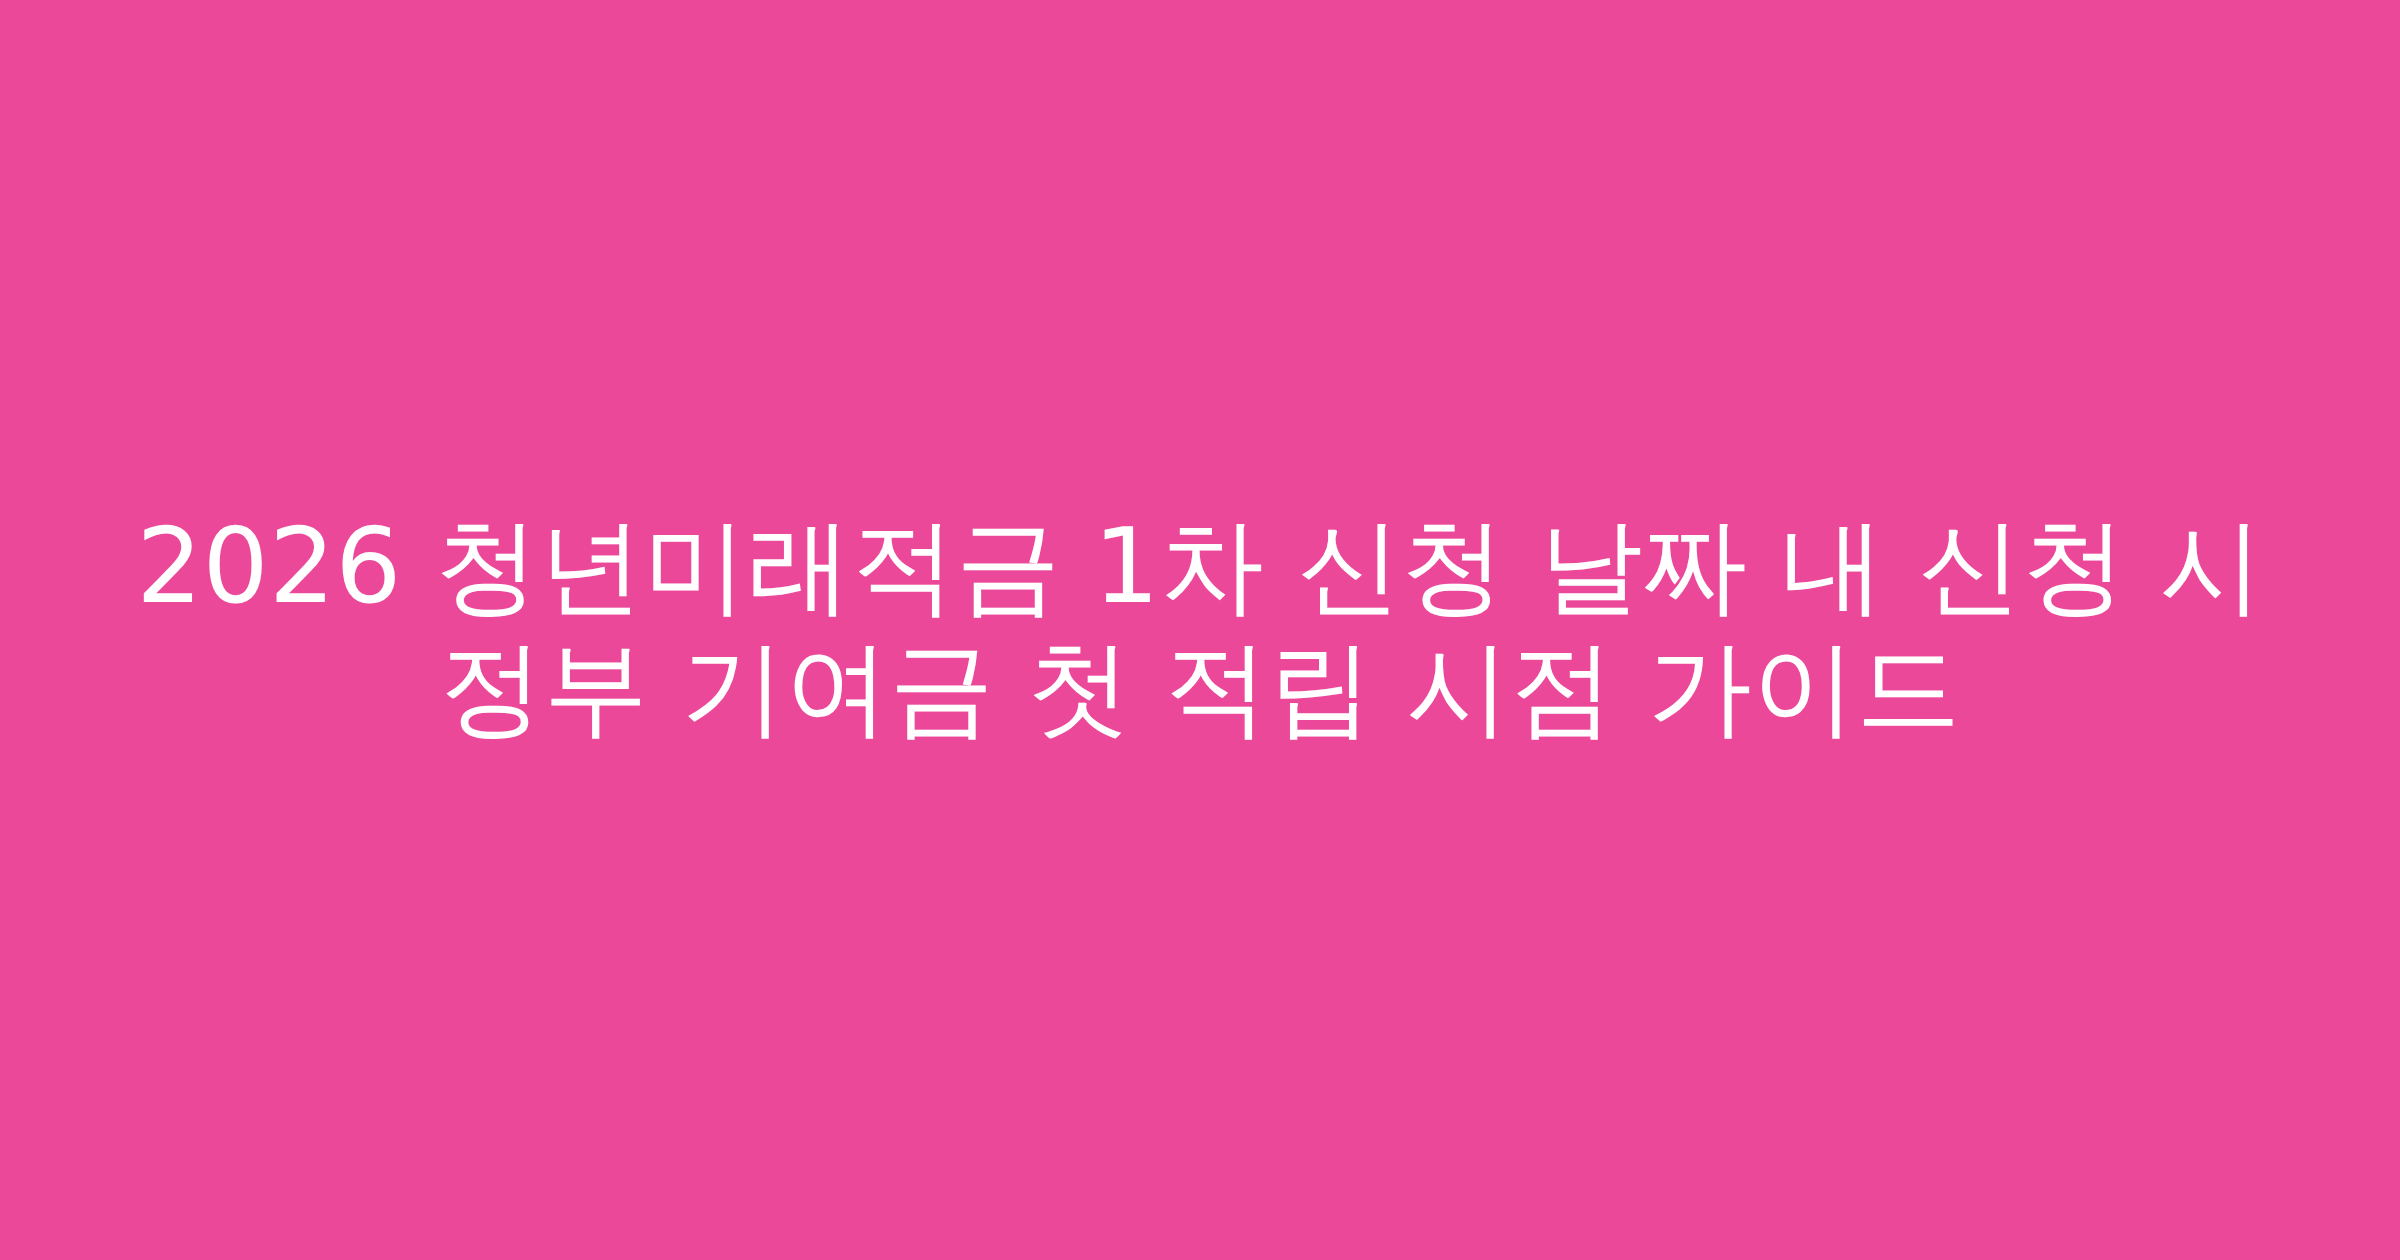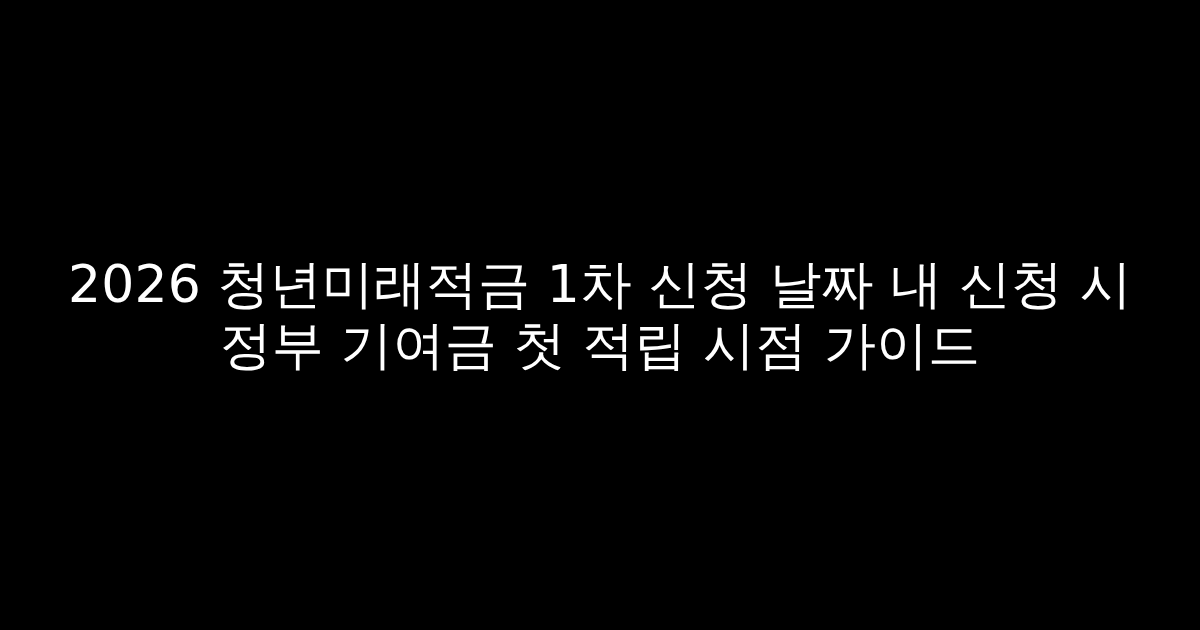--- a/index.html
+++ b/index.html
@@ -45,17 +45,17 @@
     letter-spacing: 0.1px;
     word-break: keep-all;
     white-space: normal;
     text-align: center;
     -webkit-font-smoothing: antialiased;
   }
 </style>
 </head>
 <body>
 
-<div class="og-card" style="background-color: #000000;">
+<div class="og-card" style="background-color: #ec4899;">
   <div class="title-block">
     <h1 class="og-title" style="color: rgb(255, 255, 255);">2026 청년미래적금 1차 신청 날짜 내 신청 시 정부 기여금 첫 적립 시점 가이드</h1>
   </div>
 </div>
 
 </body></html>

